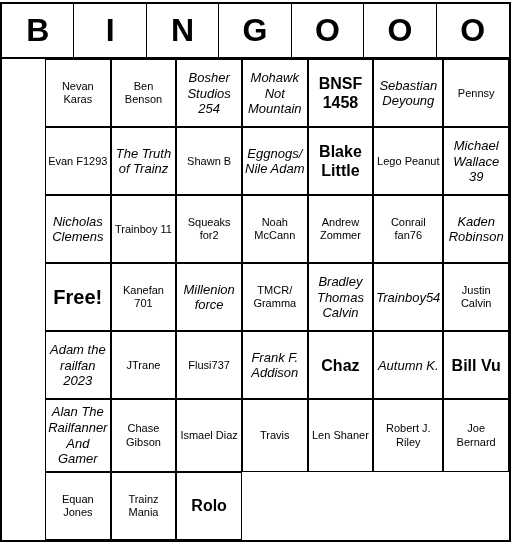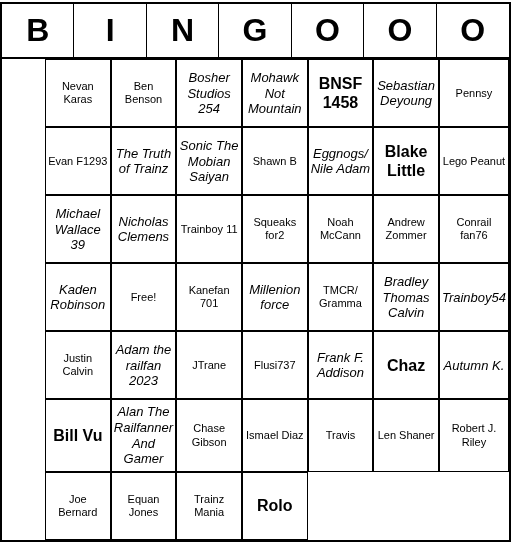--- a/index.html
+++ b/index.html
@@ -42,22 +42,22 @@
       vertical-align: middle;
       padding: 4px 2px;
       font-size: 11px;
       min-height: 68px;
       display: flex;
       align-items: center;
       justify-content: center;
       line-height: 1.2;
     }
     .bingo-cell.free {
-      font-size: 11px;
-      font-weight: normal;
+      font-size: 20px;
+      font-weight: bold;
     }
     .bingo-cell.large-text {
       font-size: 16px;
       font-weight: bold;
     }
     .bingo-cell.small-text {
       font-size: 13px;
       font-style: italic;
     }
   </style>
@@ -77,21 +77,20 @@
   <div class="bingo-grid">
   <div class="bingo-cell">Nevan Karas</div>
       <div class="bingo-cell">Ben Benson</div>
       <div class="bingo-cell small-text">Bosher Studios 254</div>
       <div class="bingo-cell small-text">Mohawk Not Mountain</div>
       <div class="bingo-cell large-text">BNSF 1458</div>
       <div class="bingo-cell small-text">Sebastian Deyoung</div>
       <div class="bingo-cell">Pennsy</div>
       <div class="bingo-cell">Evan F1293</div>
       <div class="bingo-cell small-text">The Truth of Trainz</div>
-      <div class="bingo-cell small-text">Sonic The Mobian Saiyan</div>
       <div class="bingo-cell">Shawn B</div>
       <div class="bingo-cell small-text">Eggnogs/ Nile Adam</div>
       <div class="bingo-cell large-text">Blake Little</div>
       <div class="bingo-cell">Lego Peanut</div>
       <div class="bingo-cell small-text">Michael Wallace 39</div>
       <div class="bingo-cell small-text">Nicholas Clemens</div>
       <div class="bingo-cell">Trainboy 11</div>
       <div class="bingo-cell">Squeaks for2</div>
       <div class="bingo-cell">Noah McCann</div>
       <div class="bingo-cell">Andrew Zommer</div>

